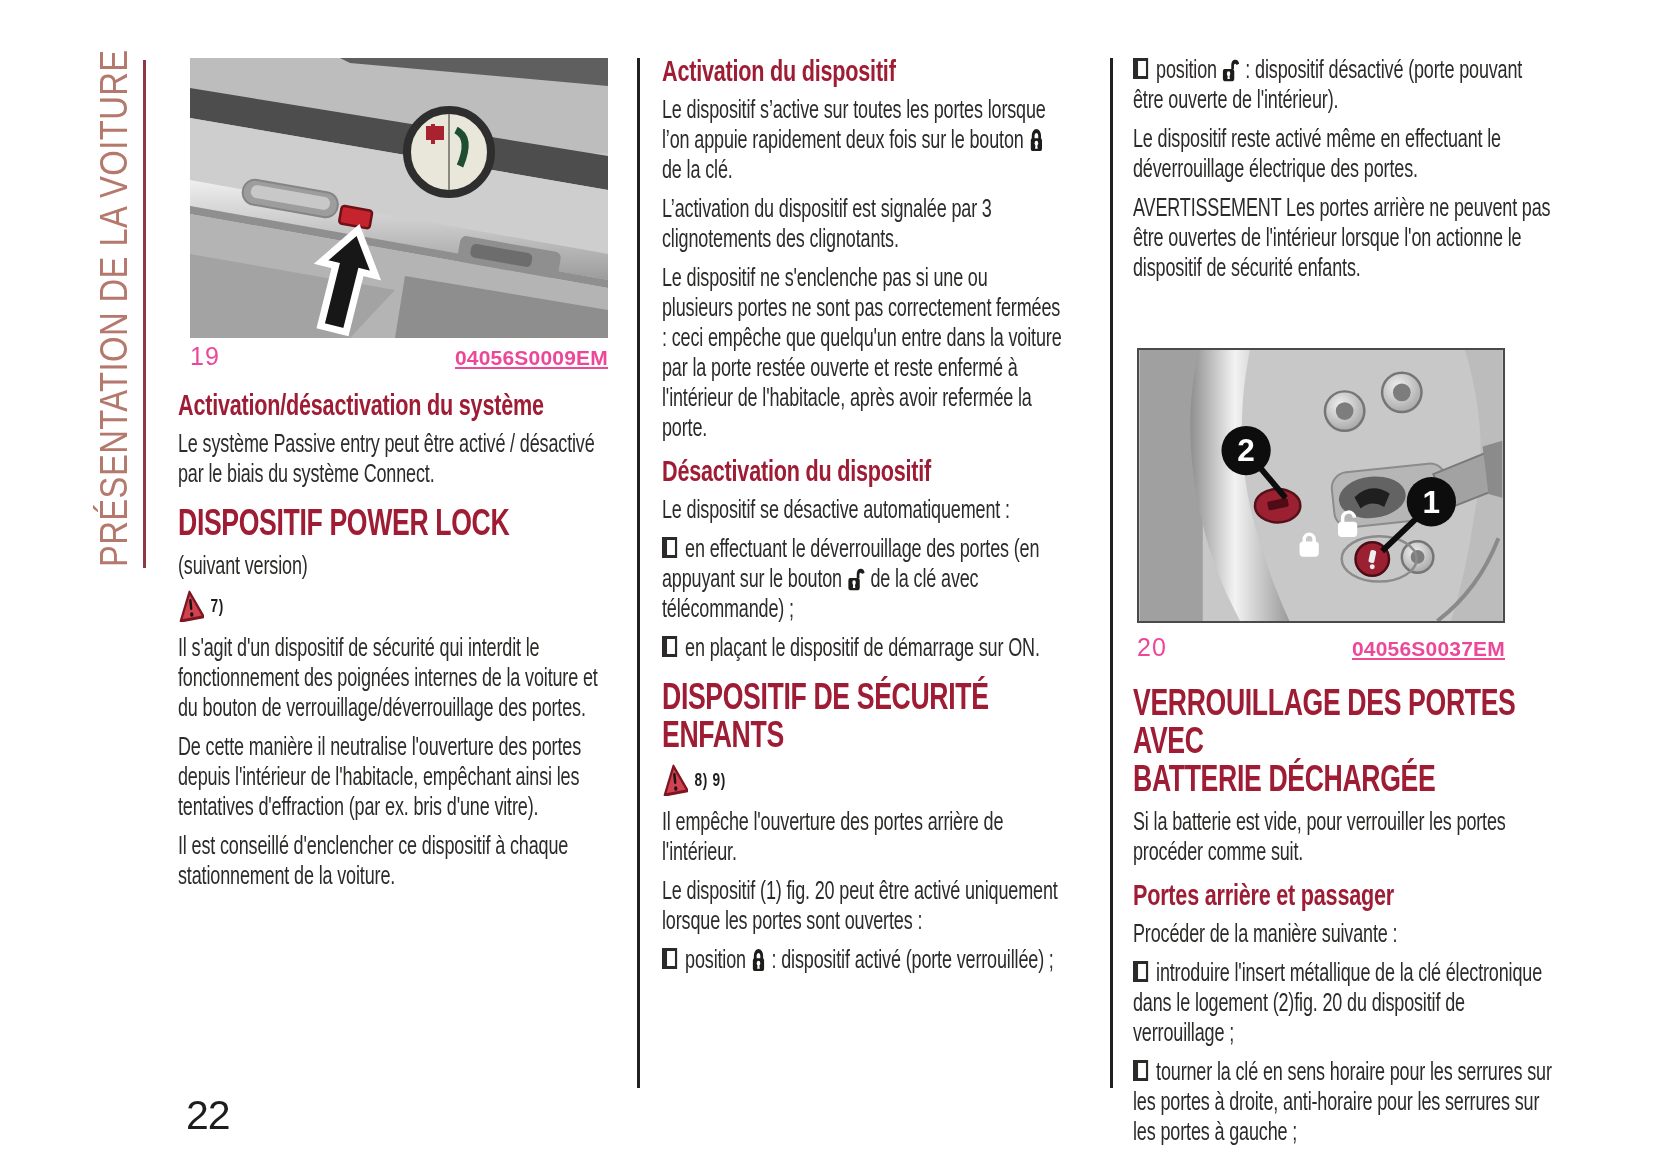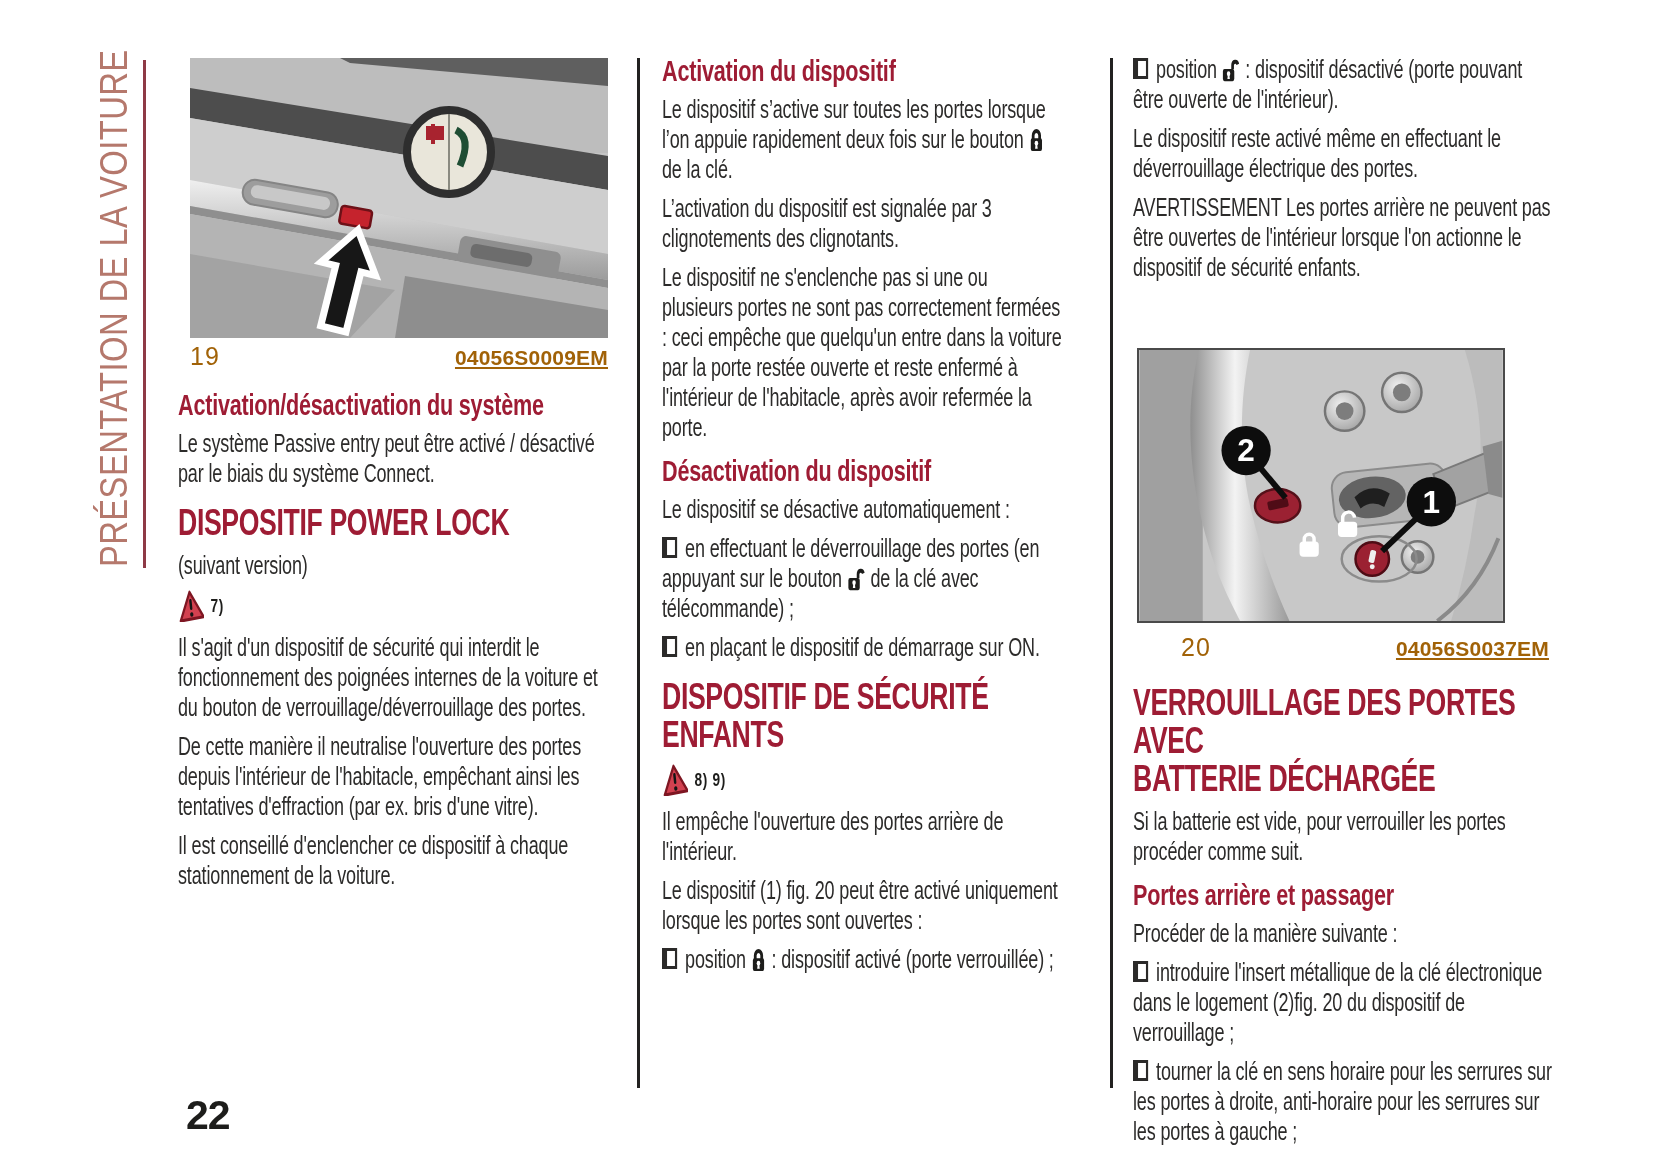--- a/index.html
+++ b/index.html
@@ -20,24 +20,24 @@
   
   .vdivider{position:absolute;top:58px;width:3px;height:1030px;background:#222120;}
   .d1{left:637px;} .d2{left:1110px;}
   
   .figure{position:absolute;overflow:hidden;background:#cfcfcf;}
   .fig19{left:190px;top:58px;width:418px;height:280px;}
   .fig20{left:1137px;top:348px;width:368px;height:275px;border:2px solid #4a4a4a;box-sizing:border-box;}
   .figure svg{display:block;width:100%;height:100%;}
   .caption{
     position:absolute;display:flex;justify-content:space-between;align-items:baseline;
-    color:#a16207;
+    color:#ec4899;
   }
   .cap19{left:190px;top:342px;width:418px;}
-  .cap20{left:1181px;top:633px;width:368px;}
+  .cap20{left:1137px;top:633px;width:368px;}
   .fig-num{font-size:25px;letter-spacing:1px;}
   .fig-code{font-size:21px;font-weight:bold;letter-spacing:0.2px;text-decoration:underline;}
   
   .col{position:absolute;transform:scaleX(0.72);transform-origin:0 0;}
   .col1{left:178px;top:388px;width:597px;}
   .col2{left:662px;top:54px;width:556px;}
   .col3top{left:1133px;top:54px;width:583px;}
   .col3bot{left:1133px;top:684px;width:583px;}
   .col p{margin:0 0 9px 0;font-size:25px;line-height:30px;letter-spacing:-0.2px;}
   .col h2{
@@ -53,21 +53,21 @@
   .sq{
     display:inline-block;width:11px;height:15px;
     border:3px solid #2b2a29;border-left-width:7px;
     margin-right:11px;transform:translateY(1px);
   }
   
   .warn{display:flex;align-items:flex-end;gap:9px;margin:10px 0 10px 0;}
   .warn .refs{font-size:19px;font-weight:bold;color:#1d1d1b;transform:translateY(-5px);letter-spacing:1px;}
   .lock{display:inline-block;vertical-align:-5px;}
   
-  .pagenum{position:absolute;left:186px;top:1092px;font-size:41px;font-weight:bold;color:#1d1d1b;letter-spacing:-1px;}
+  .pagenum{position:absolute;left:186px;top:1092px;font-size:41px;font-weight:normal;color:#1d1d1b;letter-spacing:-1px;}
 </style>
 </head>
 <body>
 
 <div class="sidebar-title">PRÉSENTATION DE LA VOITURE</div>
 <div class="sidebar-rule"></div>
 
 <div class="vdivider d1"></div>
 <div class="vdivider d2"></div>
 

